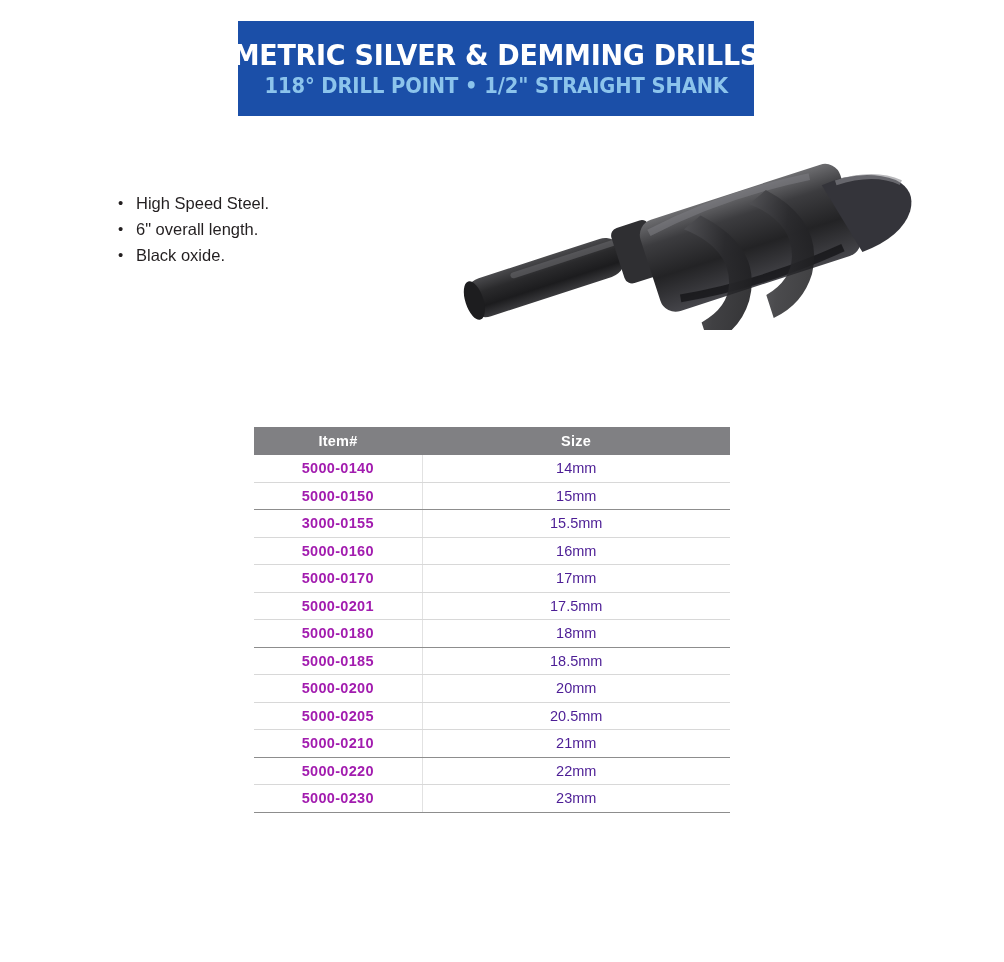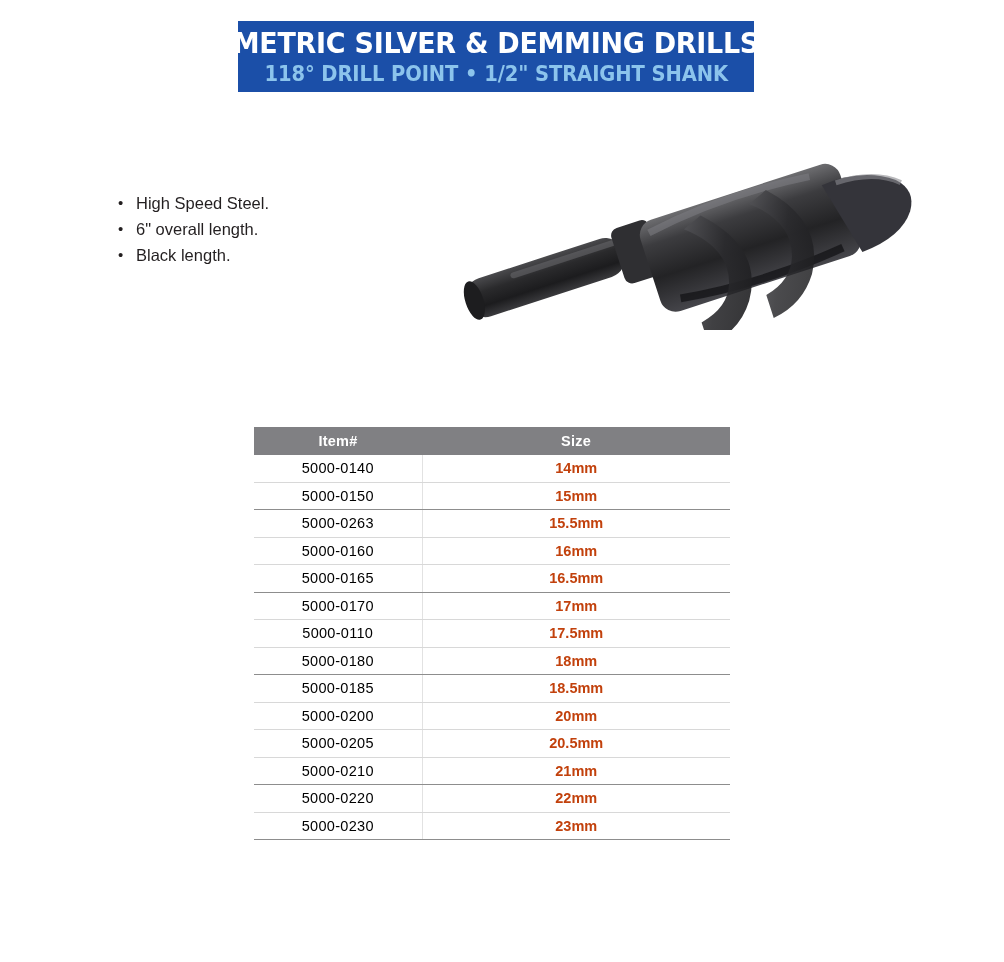--- a/index.html
+++ b/index.html
@@ -15,21 +15,21 @@
     color: #231f20;
     overflow: hidden;
   }
 
   
   .banner {
     position: absolute;
     left: 238px;
     top: 21px;
     width: 516px;
-    height: 71px;
+    height: 95px;
     background: #1b4fa8;
     display: flex;
     flex-direction: column;
     align-items: center;
     justify-content: center;
   }
   .banner-title {
     color: #ffffff;
     font-family: "DejaVu Sans", sans-serif;
     font-weight: bold;
@@ -110,30 +110,29 @@
   .spec-table th.col-size { width: 308px; }
 
   .spec-table tbody td {
     height: 26.5px;
     padding: 0;
     text-align: center;
     vertical-align: middle;
     border-bottom: 1px solid #d8d8d8;
   }
   .spec-table tbody td.item {
-    font-weight: normal;
-    color: #000000;
+    font-weight: bold;
+    color: #a21caf;
     font-size: 14.5px;
     letter-spacing: 0.3px;
   }
   .spec-table tbody td.size {
-    color: #c2410c;
+    color: #4c1d95;
     font-size: 14.5px;
     border-left: 1px solid #e2e2e2;
-    font-weight: bold;
   }
   .spec-table tbody tr.group-end td {
     border-bottom: 1px solid #8d8d8d;
     margin-top: 7px;
   }
   .spec-table tbody tr:last-child td {
     border-bottom: 1px solid #8d8d8d;
   }
 </style>
 </head>
@@ -148,21 +147,21 @@
   <div class="feature-row">
     <span class="feature-bullet">•</span>
     <span class="feature-text">High Speed Steel.</span>
   </div>
   <div class="feature-row">
     <span class="feature-bullet">•</span>
     <span class="feature-text">6" overall length.</span>
   </div>
   <div class="feature-row">
     <span class="feature-bullet">•</span>
-    <span class="feature-text">Black length.</span>
+    <span class="feature-text">Black oxide.</span>
   </div>
 </div>
 
 <div class="product-image">
   <svg width="510" height="210" viewBox="0 0 510 210">
     <defs>
       <linearGradient id="shankGrad" x1="0" y1="0" x2="0" y2="1">
         <stop offset="0%" stop-color="#4a4a4d"></stop>
         <stop offset="35%" stop-color="#2a2a2c"></stop>
         <stop offset="70%" stop-color="#1c1c1e"></stop>
@@ -219,37 +218,33 @@
   <tbody>
     <tr>
       <td class="item">5000-0140</td>
       <td class="size">14mm</td>
     </tr>
     <tr class="group-end">
       <td class="item">5000-0150</td>
       <td class="size">15mm</td>
     </tr>
     <tr>
-      <td class="item">5000-0263</td>
+      <td class="item">3000-0155</td>
       <td class="size">15.5mm</td>
     </tr>
     <tr>
       <td class="item">5000-0160</td>
       <td class="size">16mm</td>
     </tr>
-    <tr class="group-end">
-      <td class="item">5000-0165</td>
-      <td class="size">16.5mm</td>
-    </tr>
     <tr>
       <td class="item">5000-0170</td>
       <td class="size">17mm</td>
     </tr>
     <tr>
-      <td class="item">5000-0110</td>
+      <td class="item">5000-0201</td>
       <td class="size">17.5mm</td>
     </tr>
     <tr class="group-end">
       <td class="item">5000-0180</td>
       <td class="size">18mm</td>
     </tr>
     <tr>
       <td class="item">5000-0185</td>
       <td class="size">18.5mm</td>
     </tr>

